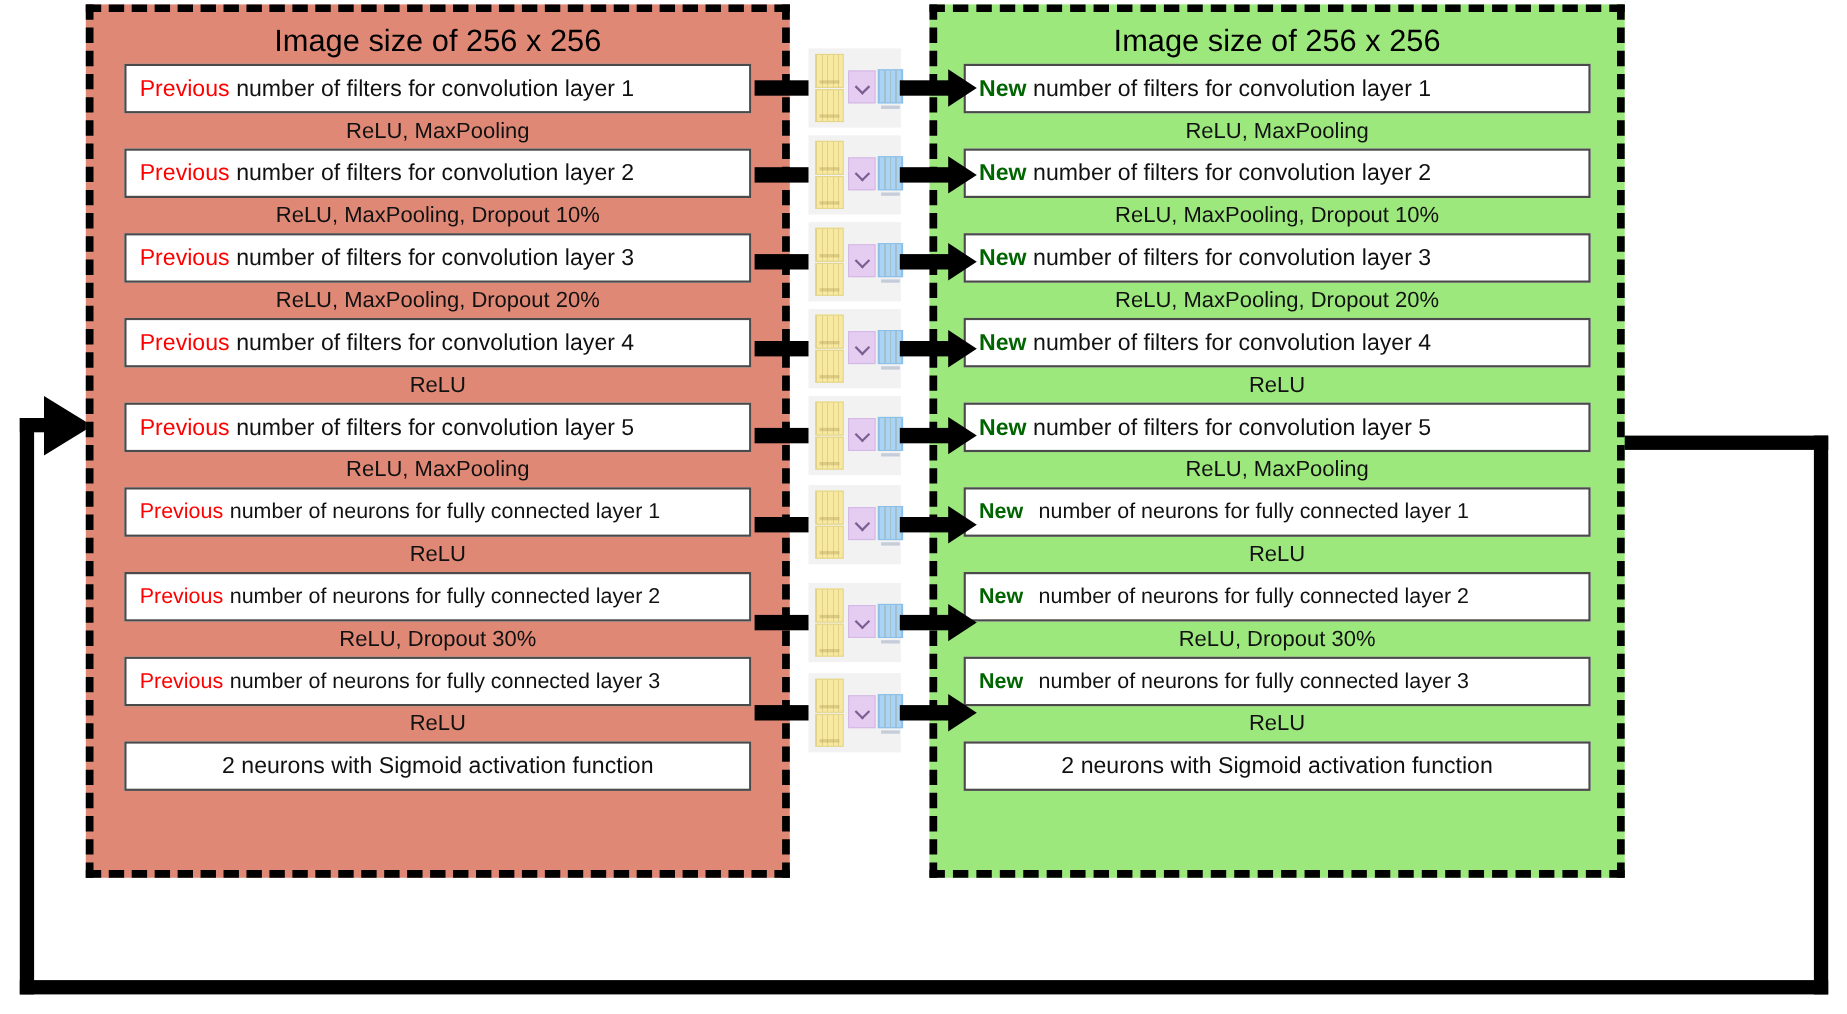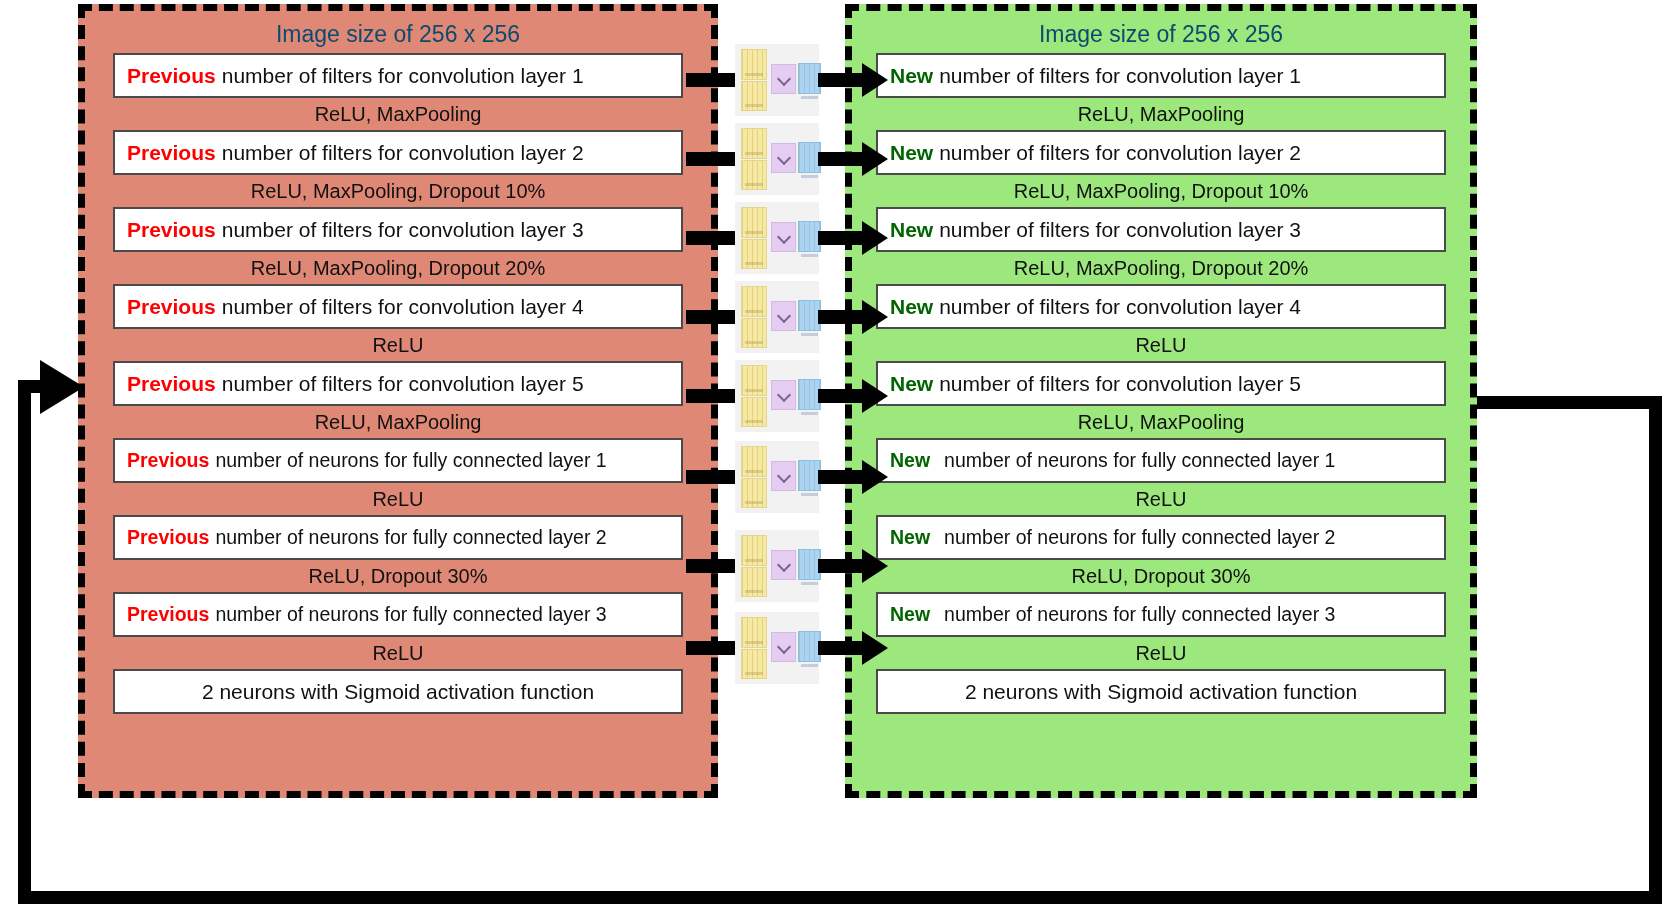--- a/index.html
+++ b/index.html
@@ -45,22 +45,22 @@
   .panel-inner {
     position: absolute;
     left: 0; right: 0; top: 0; bottom: 0;
     display: flex;
     flex-direction: column;
     align-items: center;
     padding: 6px 0 6px 0;
   }
 
   .header-text {
-    font-size: 23px;
-    color: #0c4a6e;
+    font-size: 28px;
+    color: #000000;
     line-height: 1.0;
     text-align: center;
     padding: 6px 0 7px 0;
     white-space: nowrap;
   }
 
   .op-text {
     font-size: 20px;
     color: #111111;
     line-height: 1.0;
@@ -82,21 +82,21 @@
     color: #111111;
   }
   .layer-box.center {
     justify-content: center;
     padding-left: 0;
   }
   .layer-box.fc { font-size: 19.5px; }
 
   .kw-prev {
     color: #ff0000;
-    font-weight: bold;
+    font-weight: normal;
     margin-right: 6px;
   }
   .kw-new {
     color: #006400;
     font-weight: bold;
     margin-right: 6px;
   }
   .kw-new.wide { margin-right: 14px; }
   .arrow-shaft {
     position: absolute;

